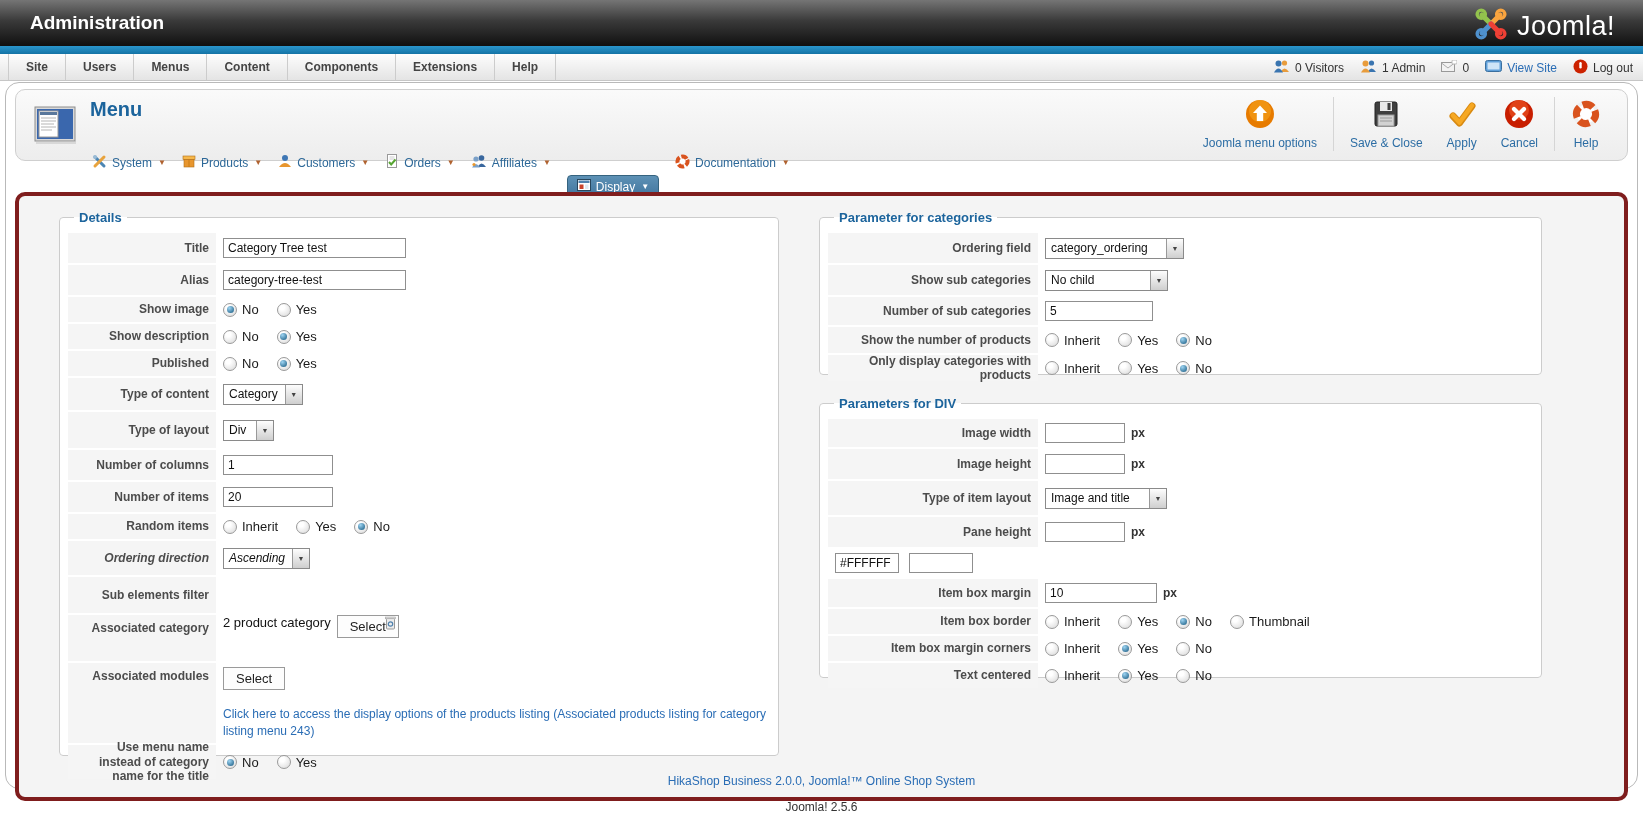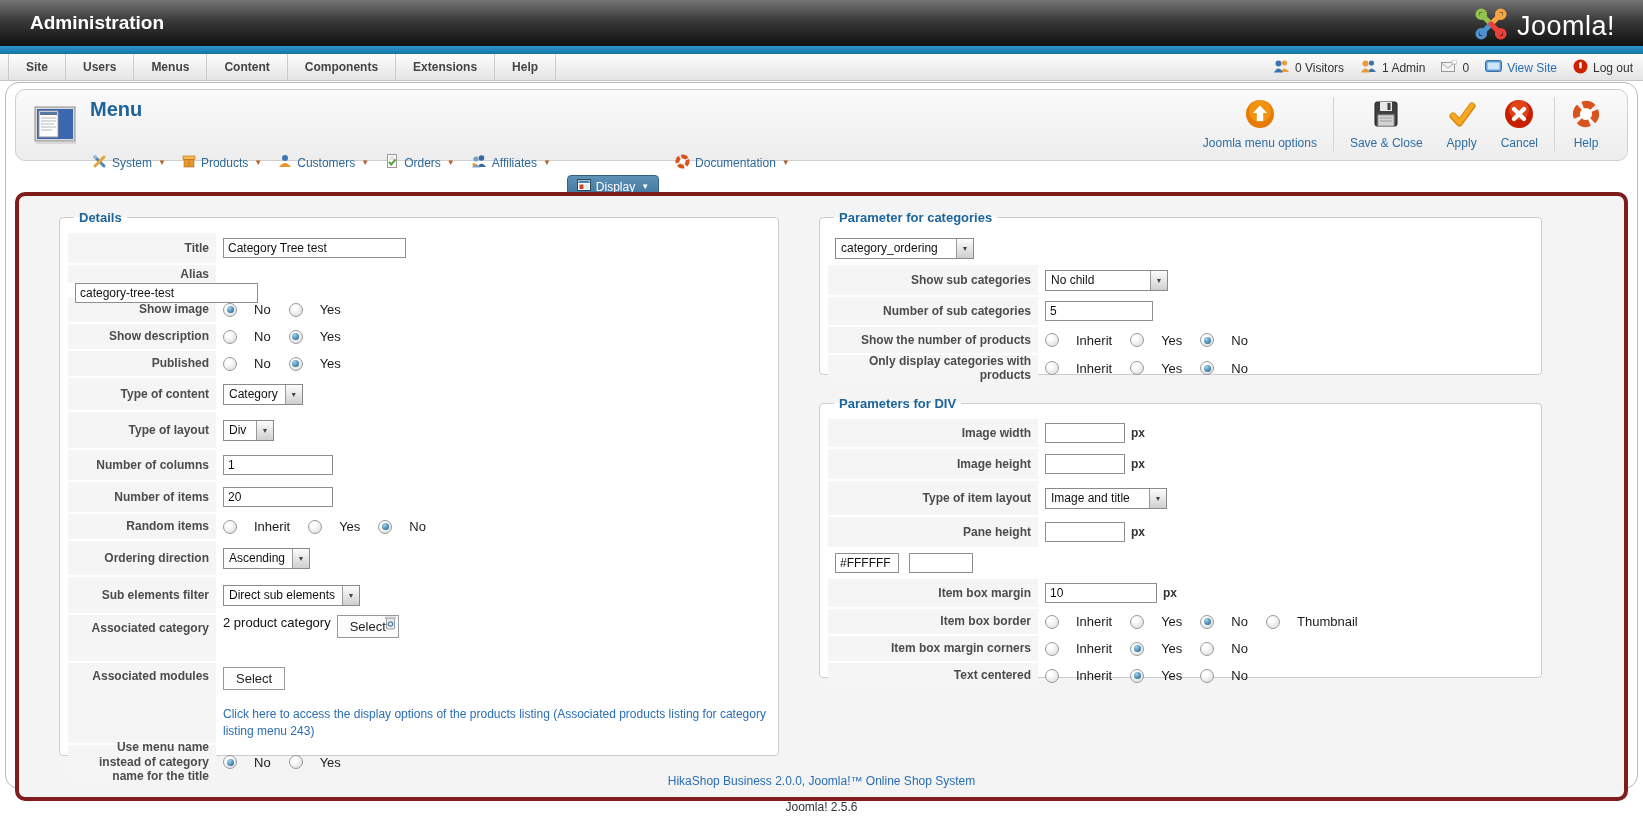--- a/index.html
+++ b/index.html
@@ -68,21 +68,21 @@
     font-family:"Liberation Sans", sans-serif; background:#fff; }
 
   .sel { display:inline-flex; align-items:stretch; height:21px; border:1px solid #8a8a8a; background:#fff; cursor:pointer; }
   .sel .sel-txt { display:flex; align-items:center; padding:0 7px 0 5px; font-size:12px; color:#111; white-space:nowrap; }
   .sel .sel-btn { width:17px; display:flex; align-items:center; justify-content:center;
     background:linear-gradient(#fdfdfd,#cfcfcf); border-left:1px solid #999; font-size:7px; color:#444; }
 
   .btn-select { display:inline-block; background:#fdfdfd; border:1px solid #9a9a9a; padding:3px 12px;
     font-size:13px; color:#222; cursor:pointer; }
 
-  .ropt { display:flex; align-items:center; gap:17px; margin-right:12px; font-size:13px; color:#1a1a1a; }
+  .ropt { display:flex; align-items:center; gap:5px; margin-right:12px; font-size:13px; color:#1a1a1a; }
   .radio { width:14px; height:14px; border-radius:50%; border:1px solid #9a9a9a; cursor:pointer;
     background:radial-gradient(circle at 35% 30%, #ffffff 20%, #dcdcdc 90%); display:flex; align-items:center; justify-content:center; }
   .radio.checked::after { content:''; width:7px; height:7px; border-radius:50%;
     background:radial-gradient(circle at 35% 30%, #9ed4f2, #14577e); }
 
   .link { color:#2a6db5; font-size:12px; cursor:pointer; }
   .assoc-link { display:block; margin-top:10px; line-height:1.45; max-width:560px; }
 
   .hika-footer { position:absolute; left:0; bottom:8px; width:100%; text-align:center; }
   .version { position:absolute; left:0; top:800px; width:1643px; text-align:center; font-size:12px; color:#333; }
@@ -340,21 +340,21 @@
     <fieldset class="fs-details">
       <legend>Details</legend>
 
       <div class="row" style="height:30px;">
         <div class="lbl">Title</div>
         <div class="ctl">
             <input class="txt" style="width: 183px;" value="Category Tree test">
           </div>
       </div>
 
-      <div class="row" style="height:30px;flex-direction:column;">
+      <div class="row" style="height:30px;">
         <div class="lbl">Alias</div>
         <div class="ctl">
             <input class="txt" style="width: 183px;" value="category-tree-test">
           </div>
       </div>
 
       <div class="row" style="height:25px;">
         <div class="lbl">Show image</div>
         <div class="ctl">
           <span class="ropt">
@@ -441,38 +441,32 @@
               <span class="radio"></span>
               <span>Yes</span>
             </span>
           <span class="ropt">
               <span class="radio checked"></span>
               <span>No</span>
             </span>
         </div>
       </div>
 
-      <div class="row" style="height:34px;">
+      <div class="row" style="height:34px;font-style:italic;">
         <div class="lbl">Ordering direction</div>
         <div class="ctl">
           <span class="sel">
             <span class="sel-txt">Ascending</span>
             <span class="sel-btn">▼</span>
           </span>
         </div>
       </div>
 
       <div class="row" style="height:36px;">
         <div class="lbl">Sub elements filter</div>
-        <div class="ctl">
-          <span class="sel">
-            <span class="sel-txt">Direct sub elements</span>
-            <span class="sel-btn">▼</span>
-          </span>
-        </div>
       </div>
 
       <div class="row" style="height:46px;">
         <div class="lbl top">Associated category</div>
         <div class="ctl" style="align-items:flex-start; padding-bottom:4px;">
           <span style="font-size:13px;">2 product category</span>
           <span class="btn-select">Select</span>
           <span class="trash">
             <svg width="13" height="15" viewBox="0 0 13 15">
               <rect x="2.5" y="3.5" width="8" height="10.5" rx="1" fill="#ececec" stroke="#9a9a9a"></rect>
@@ -503,20 +497,21 @@
               <span>Yes</span>
             </span>
         </div>
       </div>
     </fieldset>
 
     <fieldset class="fs-cats">
       <legend>Parameter for categories</legend>
 
       <div class="row" style="height:30px;">
+        <div class="lbl">Ordering field</div>
         <div class="ctl">
           <span class="sel">
             <span class="sel-txt" style="min-width:120px;">category_ordering</span>
             <span class="sel-btn">▼</span>
           </span>
         </div>
       </div>
 
       <div class="row" style="height:30px;">
         <div class="lbl">Show sub categories</div>

